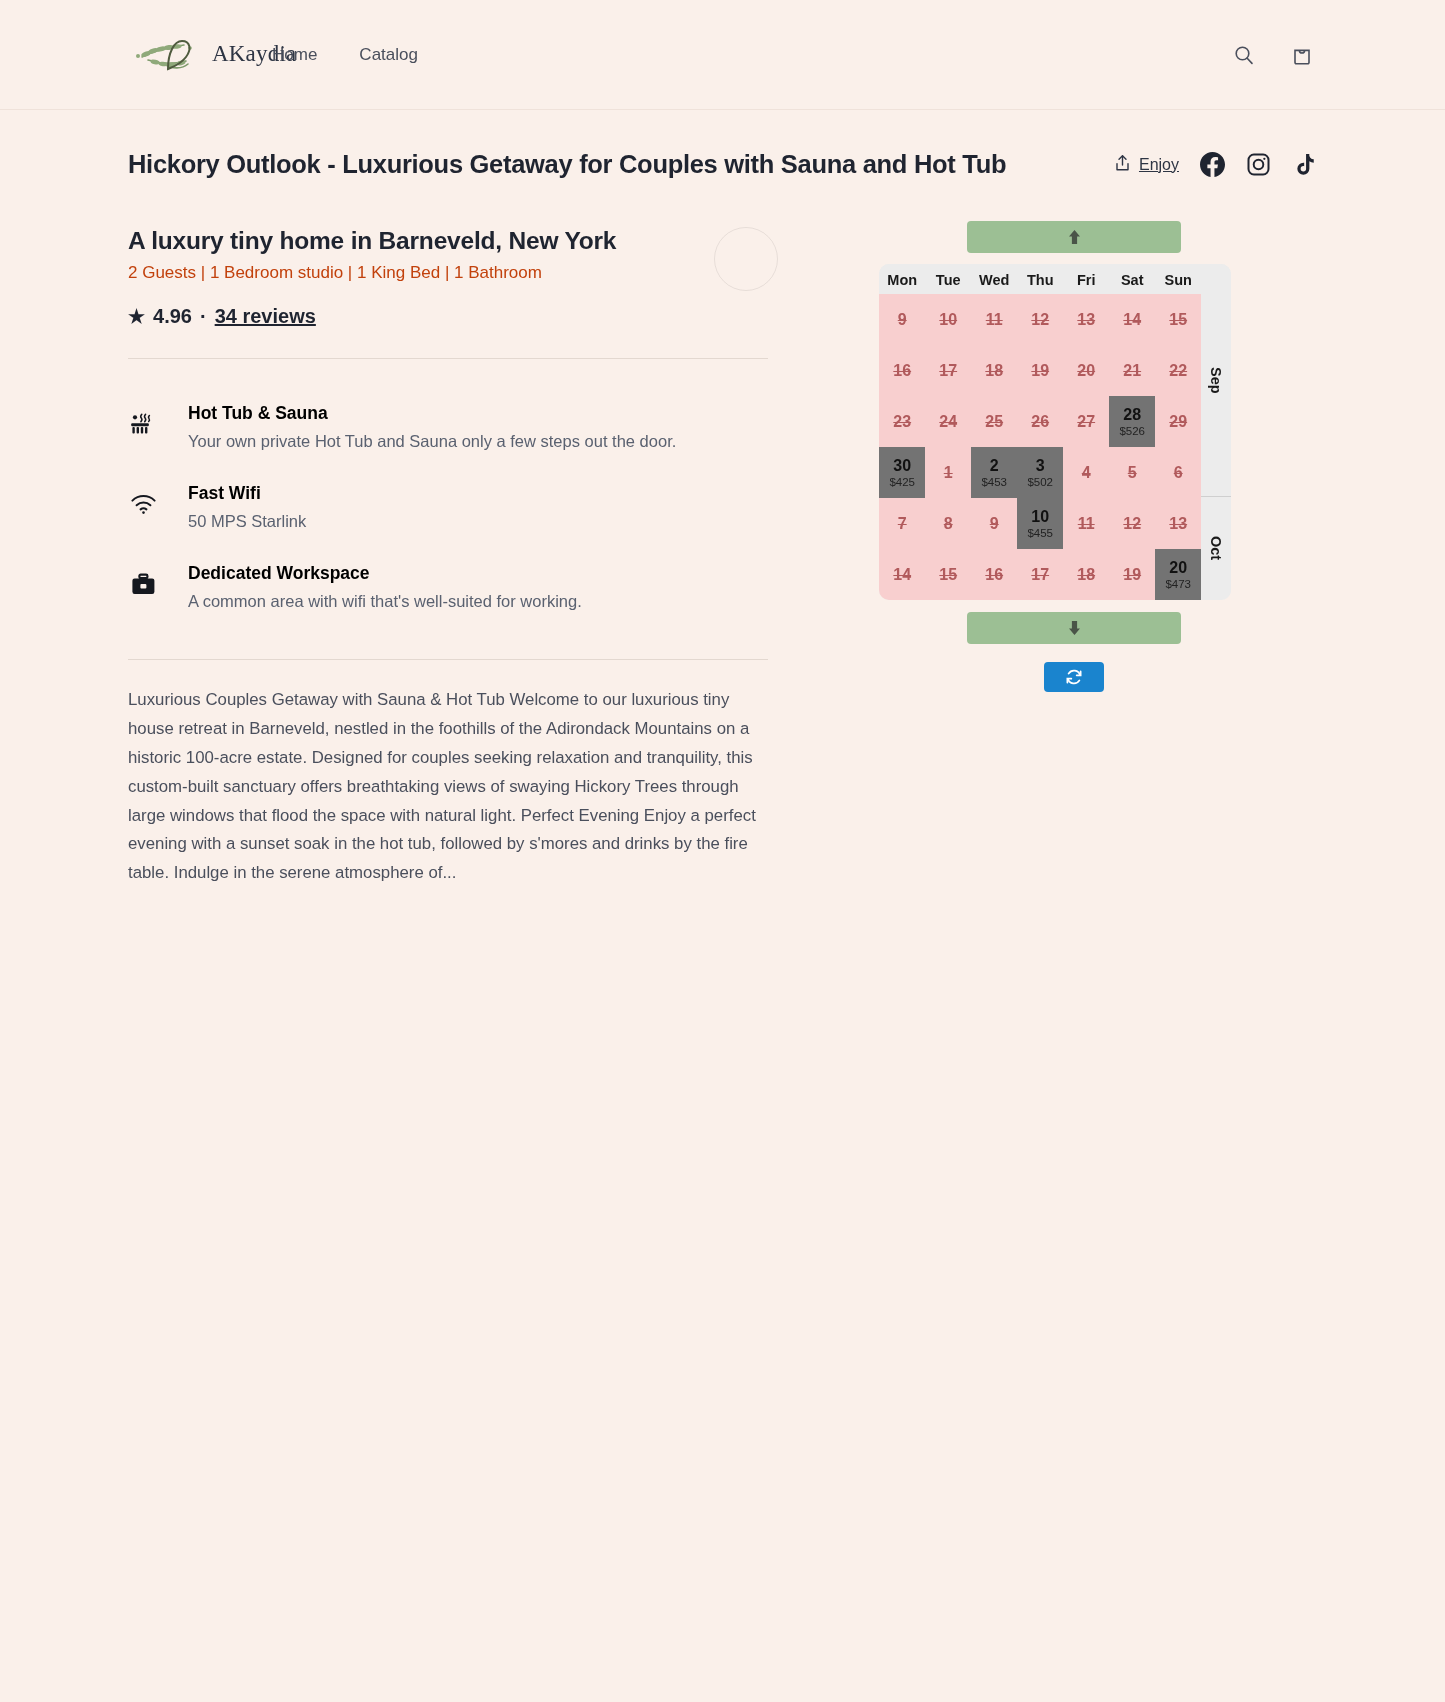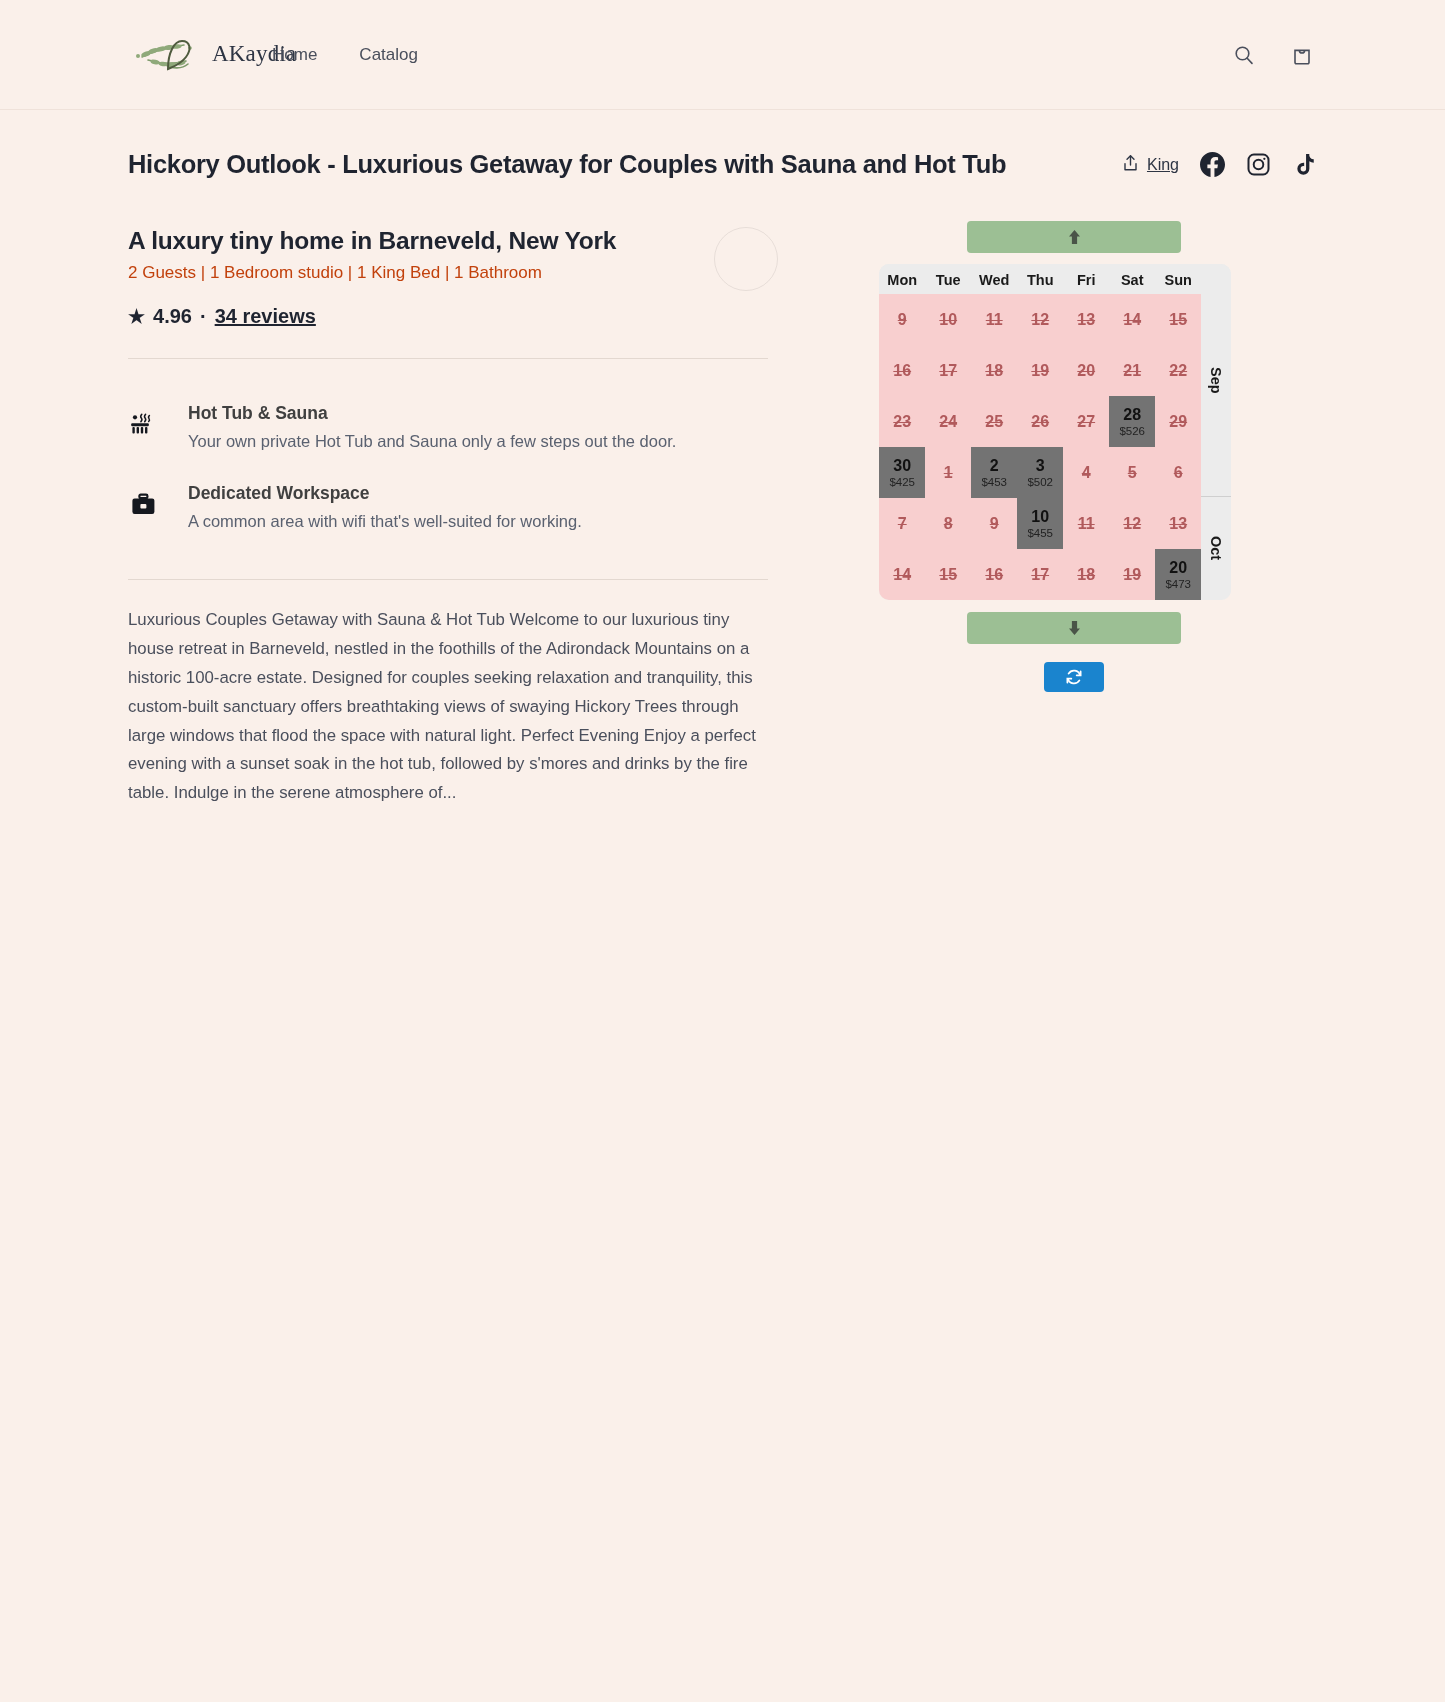--- a/index.html
+++ b/index.html
@@ -154,21 +154,21 @@
     flex: 0 0 auto;
     border: 1px solid rgba(0,0,0,.08);
     position: relative;
   }
 
   .hr { height: 1px; background: #E3D8D0; margin: 30px 0 0 0; width: 640px; }
 
   .amenities { padding-top: 30px; }
   .amenity { display: flex; gap: 30px; padding: 14px 0 18px 0; }
   .amenity .ic { width: 30px; display: flex; justify-content: center; padding-top: 10px; }
-  .amenity .a-title { font-size: 17.5px; font-weight: 700; color: #404040; }
+  .amenity .a-title { font-size: 17.5px; font-weight: 700; color: #000000; }
   .amenity .a-sub { font-size: 16.5px; color: #5A6170; margin-top: 8px; }
 
   .desc {
     margin-top: 26px;
     width: 645px;
     font-size: 16.8px;
     line-height: 1.72;
     color: #4A4F5C;
   }
 
@@ -341,21 +341,21 @@
 
     <div class="title-right">
       <button class="share-btn">
         <span>
           <svg width="17" height="18" viewBox="0 0 17 18" fill="none" stroke="#2E3544" stroke-width="1.4" stroke-linecap="round" stroke-linejoin="round">
             <path d="M8.5 2 L8.5 11"></path>
               <path d="M5 5.3 L8.5 1.8 L12 5.3"></path>
             <path d="M3 9.6 v6.2 h11 v-6.2"></path>
           </svg>
         </span>
-        <span class="lbl">King</span>
+        <span class="lbl">Enjoy</span>
       </button>
 
       <a class="social-icon" aria-label="Facebook">
         <svg width="25" height="25" viewBox="0 0 24 24" fill="#1F2430">
           <path d="M24 12.07C24 5.4 18.63 0 12 0S0 5.4 0 12.07C0 18.1 4.39 23.1 10.13 24v-8.44H7.08v-3.49h3.05V9.41c0-3.02 1.79-4.69 4.53-4.69 1.31 0 2.69.24 2.69.24v2.96h-1.52c-1.49 0-1.96.93-1.96 1.89v2.26h3.33l-.53 3.49h-2.8V24C19.61 23.1 24 18.1 24 12.07z"></path>
         </svg>
       </a>
       <a class="social-icon" aria-label="Instagram">
         <svg width="25" height="25" viewBox="0 0 24 24" fill="none" stroke="#1F2430" stroke-width="1.9">
           <rect x="2.4" y="2.4" width="19.2" height="19.2" rx="5.2"></rect>
@@ -408,20 +408,34 @@
               <rect x="10.8" y="14" width="2.4" height="6.4" rx=".9"></rect>
               <rect x="15" y="14" width="2.4" height="6.4" rx=".9"></rect>
             </svg>
           </span>
           <div>
             <div class="a-title">Hot Tub &amp; Sauna</div>
             <div class="a-sub">Your own private Hot Tub and Sauna only a few steps out the door.</div>
           </div>
         </div>
 
+        <div class="amenity">
+          <span class="ic">
+            <svg width="27" height="22" viewBox="0 0 27 22" fill="none" stroke="#15181F" stroke-width="2" stroke-linecap="round">
+              <path d="M2.4 7.6a16 16 0 0 1 22.2 0"></path>
+              <path d="M6.6 12.2a10.2 10.2 0 0 1 13.8 0"></path>
+              <path d="M10.6 16.4a4.6 4.6 0 0 1 5.8 0"></path>
+              <circle cx="13.5" cy="19.6" r="1.3" fill="#15181F" stroke="none"></circle>
+            </svg>
+          </span>
+          <div>
+            <div class="a-title">Fast Wifi</div>
+            <div class="a-sub">50 MPS Starlink</div>
+          </div>
+        </div>
 
         <div class="amenity">
           <span class="ic">
             <svg width="25" height="23" viewBox="0 0 25 23" fill="#15181F">
               <rect x="8.4" y="1.6" width="8" height="3.6" rx="1.3" fill="none" stroke="#15181F" stroke-width="2.2"></rect>
               <rect x="1.4" y="5.6" width="22" height="15.4" rx="2.2"></rect>
               <rect x="9.4" y="11.1" width="6" height="4.4" rx="1" fill="#FAF0EA"></rect>
             </svg>
           </span>
           <div>

